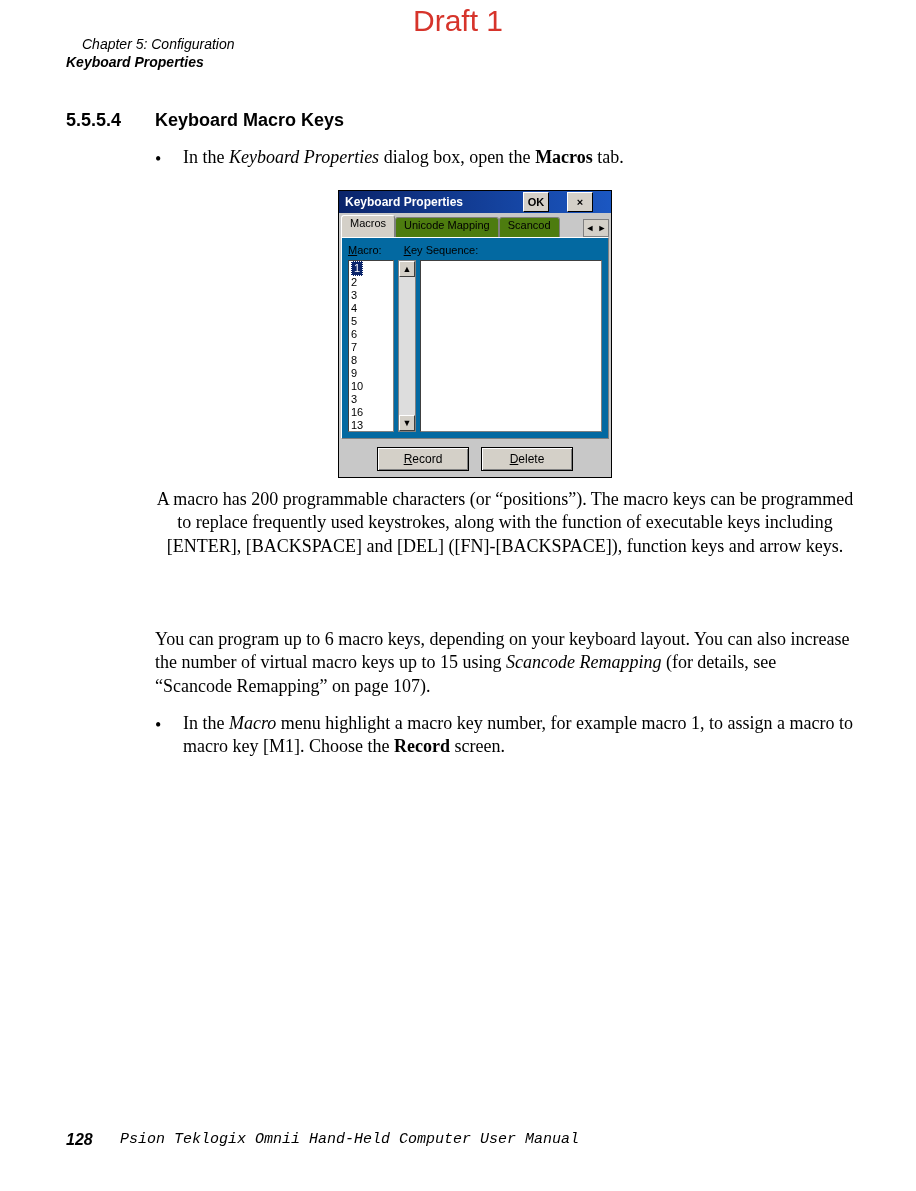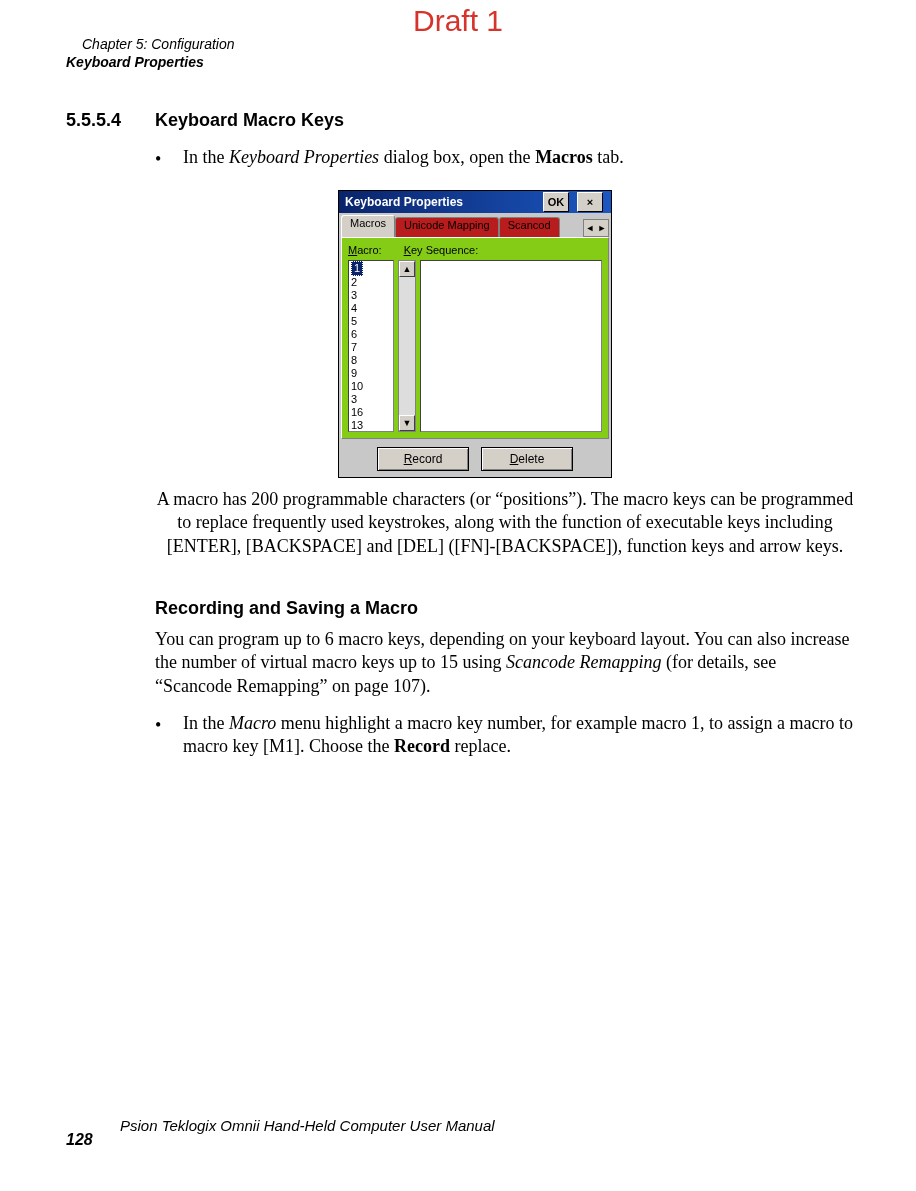--- a/index.html
+++ b/index.html
@@ -87,23 +87,23 @@
     position: absolute;
     bottom: 42px;
     left: 66px;
     font-family: "Trebuchet MS", Verdana, sans-serif;
     font-weight: bold;
     font-style: italic;
     font-size: 16px;
   }
   .footer-text {
     position: absolute;
-    bottom: 57px;
+    bottom: 43px;
     left: 120px;
-    font-family: Liberation Sans, sans-serif;
+    font-family: Liberation Mono, monospace;
     font-style: italic;
     font-size: 15px;
   }
 
   
   .dialog-wrap {
     position: absolute;
     top: 190px;
     left: 338px;
     width: 274px;
@@ -120,21 +120,21 @@
     height: 22px;
     background: linear-gradient(to right, #0a246a, #1b57c2);
     padding-left: 6px;
     color: #fff;
     font-weight: bold;
   }
   .titlebar .spacer { flex: 1; }
   .tbtn {
     width: 24px;
     height: 18px;
-    margin-right: 8px;
+    margin-right: 18px;
     background: #d4d0c8;
     border: 1px solid #000;
     border-top-color: #fff;
     border-left-color: #fff;
     display: flex;
     align-items: center;
     justify-content: center;
     font-size: 11px;
     font-weight: bold;
     color: #000;
@@ -143,21 +143,21 @@
     display: flex;
     align-items: flex-end;
     height: 22px;
     padding: 2px 2px 0 2px;
     background: #c8c8c8;
     gap: 0;
   }
   .tab {
     height: 18px;
     padding: 1px 8px 0 8px;
-    background: #b91c1c;
+    background: #4d7c0f;
     border: 1px solid #808080;
     border-bottom: none;
     border-top-left-radius: 3px;
     border-top-right-radius: 3px;
     font-size: 11px;
     position: relative;
   }
   .tab.active {
     background: #d4d0c8;
     border-color: #fff #808080 #d4d0c8 #fff;
@@ -177,21 +177,21 @@
     align-items: center;
     justify-content: center;
     background: #d4d0c8;
     font-size: 9px;
   }
   .tab-panel {
     border: 1px solid #fff;
     border-right-color: #808080;
     border-bottom-color: #808080;
     margin: 0 2px 2px 2px;
-    background: #84cc16;
+    background: #0369a1;
     padding: 6px;
     position: relative;
   }
   .lbl { font-size: 11px; }
   .lbl .ul { text-decoration: underline; }
   .panel-labels { display: flex; gap: 22px; margin-bottom: 4px; }
   .content-row { display: flex; gap: 4px; }
   .listbox {
     width: 42px;
     height: 170px;
@@ -332,30 +332,29 @@
         <div class="win-btn">
             <span class="ul">D</span>
             <span>elete</span>
           </div>
       </div>
     </div>
   </div>
 
   <div class="body-indent" style="top:488px;text-align:center;">A macro has 200 programmable characters (or “positions”). The macro keys can be programmed to replace frequently used keystrokes, along with the function of executable keys including [ENTER], [BACKSPACE] and [DEL] ([FN]-[BACKSPACE]), function keys and arrow keys.</div>
 
-  <div class="subheading" style="top:598px;">Recording and Saving a Macro</div>
 
   <div class="body-indent" style="top:628px;">
     <span>You can program up to 6 macro keys, depending on your keyboard layout. You can also increase the number of virtual macro keys up to 15 using </span><span class="italic">Scancode Remapping</span><span> (for details, see “Scancode Remapping” on page 107).</span>
   </div>
 
   <div class="bullet-row" style="top:712px;">
     <span class="bullet-dot">•</span>
     <span class="bullet-text">
-      <span>In the </span><span class="italic">Macro</span><span> menu highlight a macro key number, for example macro 1, to assign a macro to macro key [M1]. Choose the </span><span class="bold">Record</span><span> replace.</span>
+      <span>In the </span><span class="italic">Macro</span><span> menu highlight a macro key number, for example macro 1, to assign a macro to macro key [M1]. Choose the </span><span class="bold">Record</span><span> screen.</span>
     </span>
   </div>
 
 
   <div class="footer-pagenum">128</div>
   <div class="footer-text">Psion Teklogix Omnii Hand-Held Computer User Manual</div>
 
 </div>
 
 </body></html>

